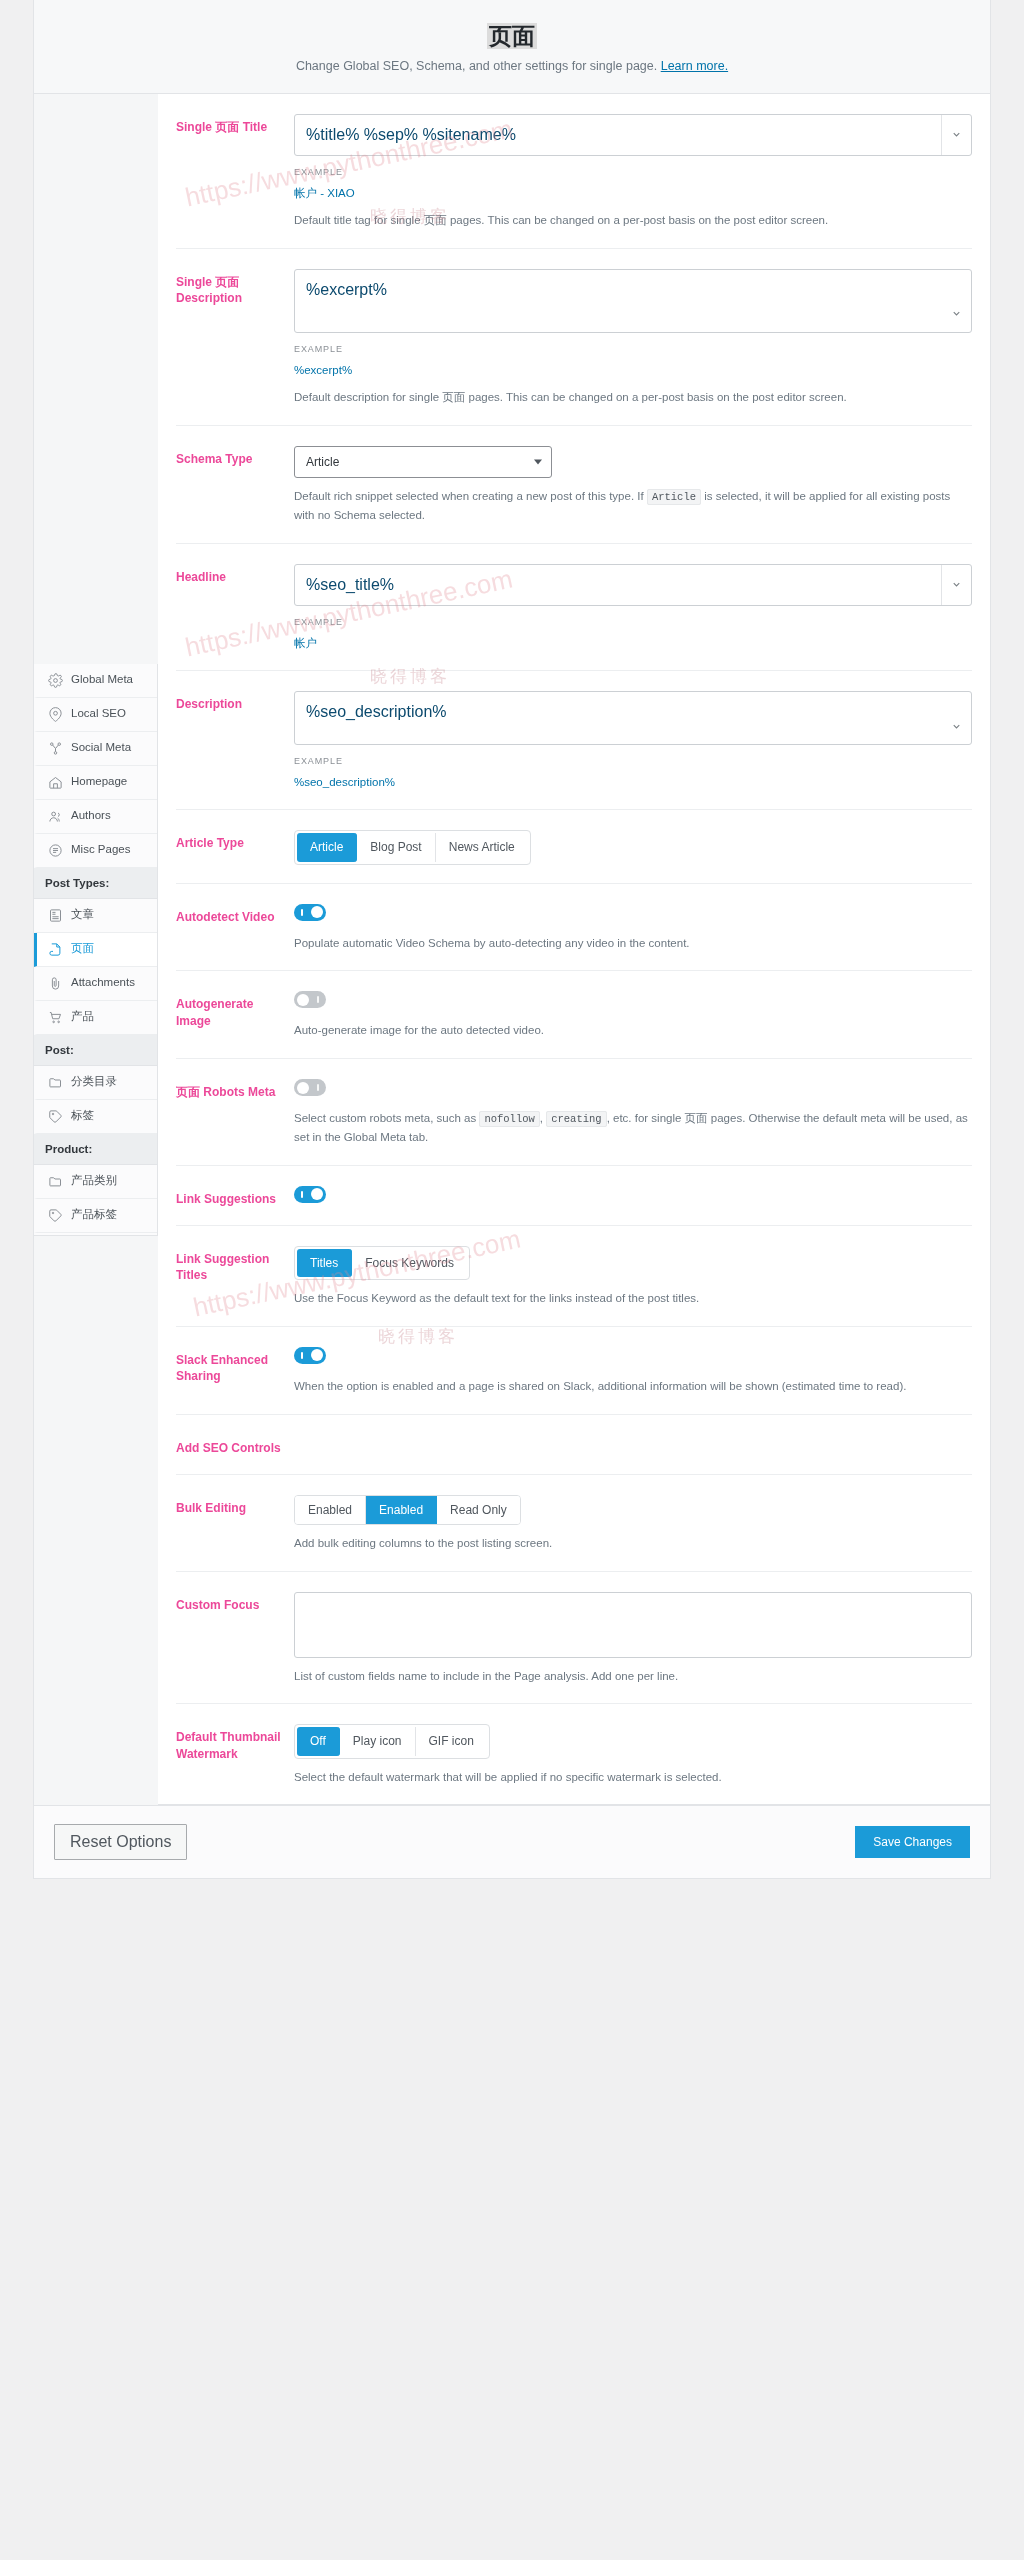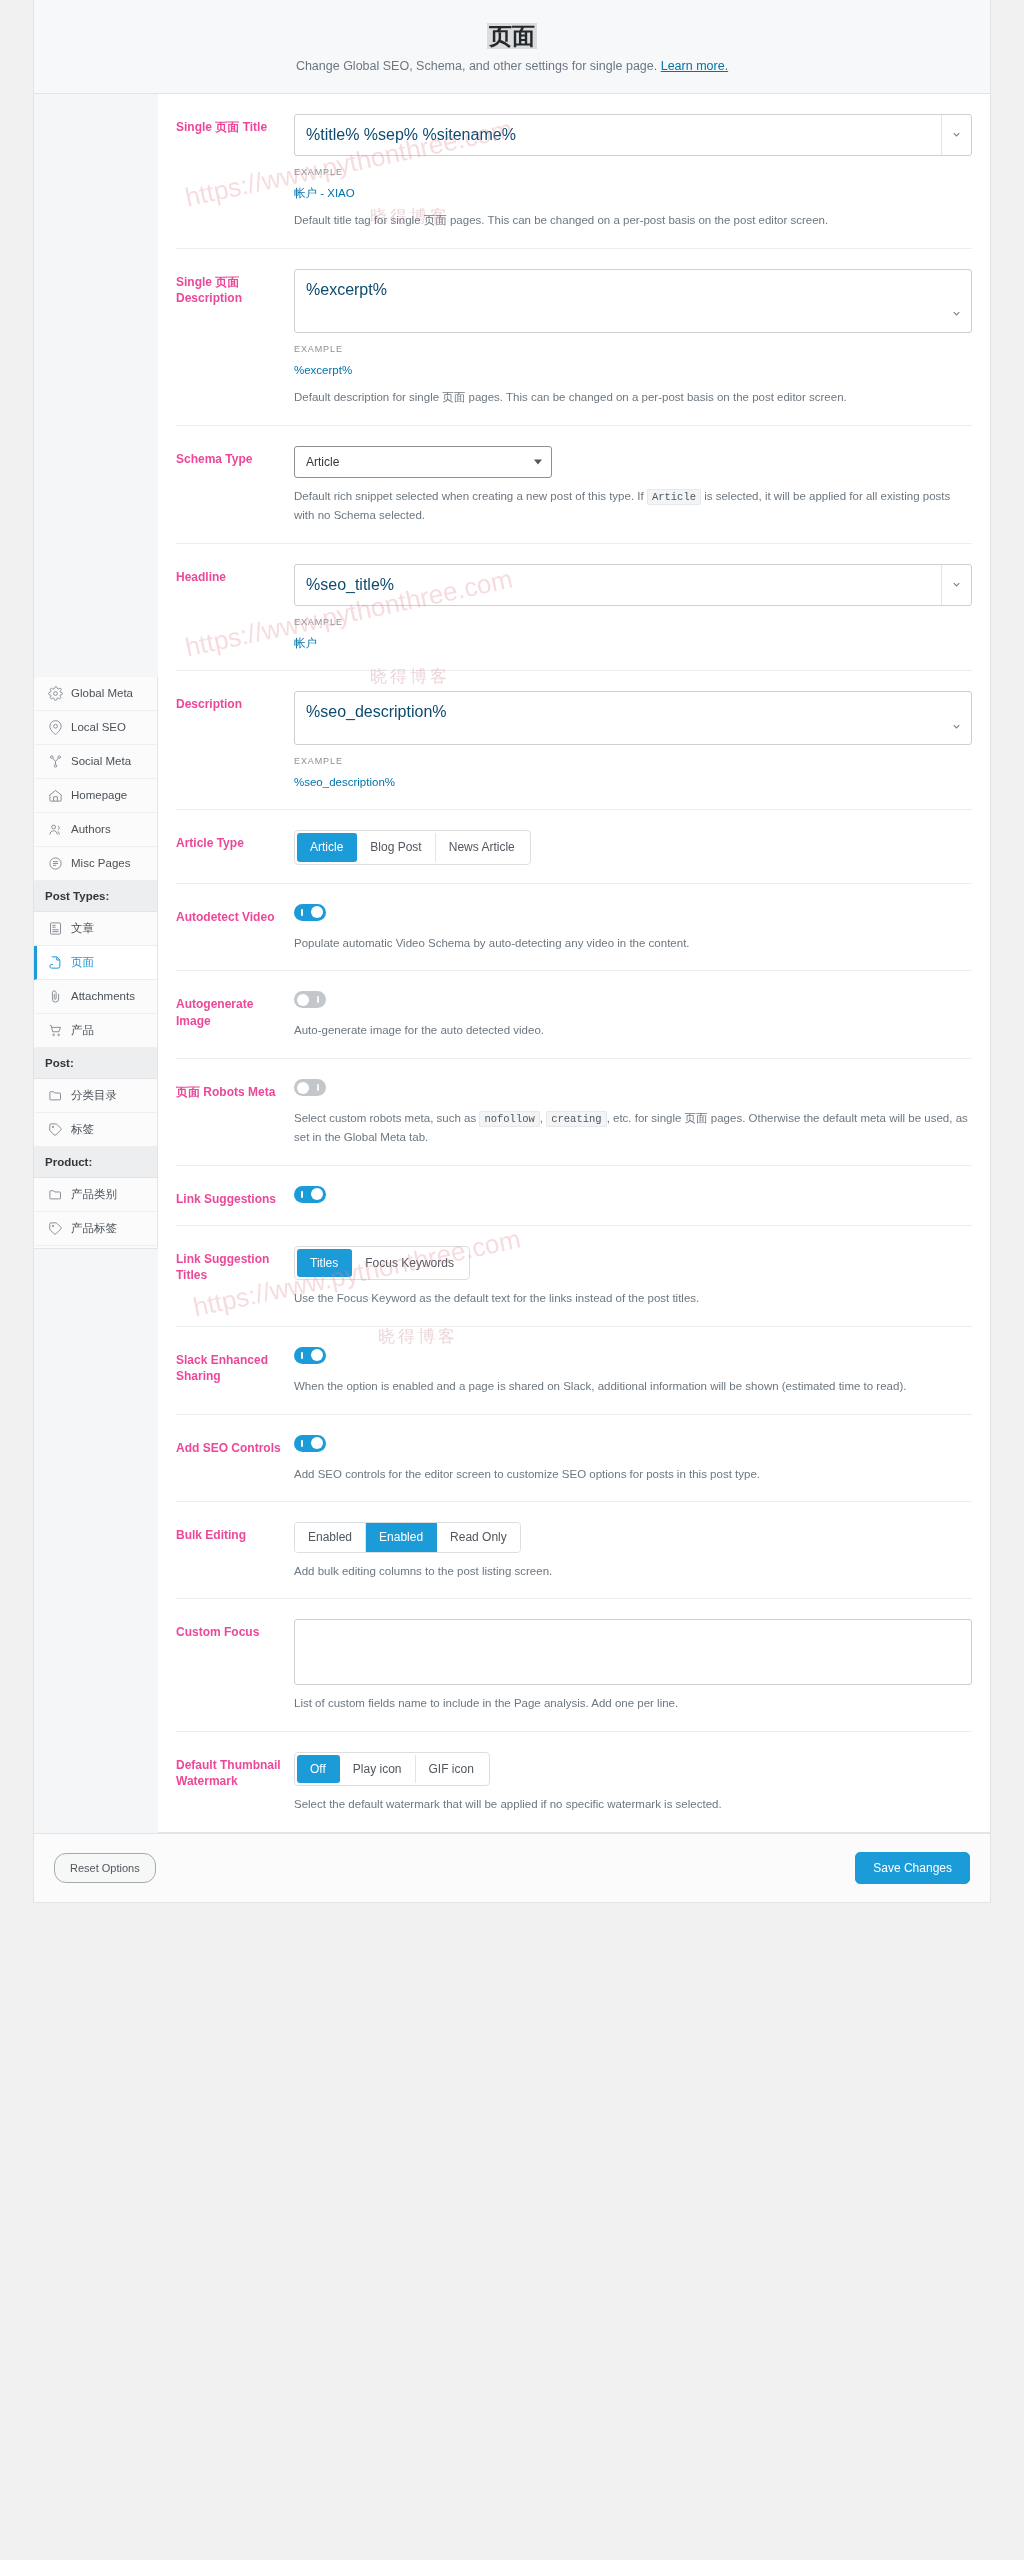--- a/index.html
+++ b/index.html
@@ -156,26 +156,26 @@
 
   .btn-group.flat { padding: 0; }
   .btn-group.flat .gb.sel { border-radius: 0; }
 
   
   .footer {
     display: flex; align-items: center; justify-content: space-between;
     padding: 18px 20px; background: #fbfbfc; border-top: 1px solid #e2e4e7;
   }
   .btn-secondary {
-    padding: 8px 15px; font-size: 11px; color: #50575e; background: #f6f7f7;
-    border: 1px solid #a7aaad; border-radius: 12px; cursor: pointer;
+    padding: 8px 15px; font-size: 16px; color: #50575e; background: #f6f7f7;
+    border: 1px solid #a7aaad; border-radius: 1px; cursor: pointer;
   }
   .btn-primary {
     padding: 8px 17px; font-size: 12px; color: #fff; background: #1b9bd8;
-    border: 1px solid #1b9bd8; border-radius: 5px; cursor: pointer;
+    border: 1px solid #1b9bd8; border-radius: 0; cursor: pointer;
   }
 </style>
 </head>
 <body>
 
 <div class="watermarks">
   <div class="wm" style="left:182px; top:148px; transform:rotate(-12deg);">https://www.pythonthree.com</div>
   <div class="wm cn" style="left:370px; top:205px;">晓得博客</div>
   <div class="wm" style="left:182px; top:598px; transform:rotate(-12deg);">https://www.pythonthree.com</div>
   <div class="wm cn" style="left:370px; top:665px;">晓得博客</div>
@@ -490,24 +490,20 @@
         <div class="row">
           <div class="row-label">Slack Enhanced Sharing</div>
           <div class="row-field">
             <span class="toggle on"><span class="bar"></span><span class="knob"></span></span>
             <div class="desc">When the option is enabled and a page is shared on Slack, additional information will be shown (estimated time to read).</div>
           </div>
         </div>
 
         <div class="row">
           <div class="row-label">Add SEO Controls</div>
-          <div class="row-field">
-            <span class="toggle on"><span class="bar"></span><span class="knob"></span></span>
-            <div class="desc">Add SEO controls for the editor screen to customize SEO options for posts in this post type.</div>
-          </div>
         </div>
 
         <div class="row">
           <div class="row-label">Bulk Editing</div>
           <div class="row-field">
             <div class="btn-group flat">
               <span class="gb">Enabled</span>
               <span class="gb sel">Enabled</span>
               <span class="gb">Read Only</span>
             </div>

